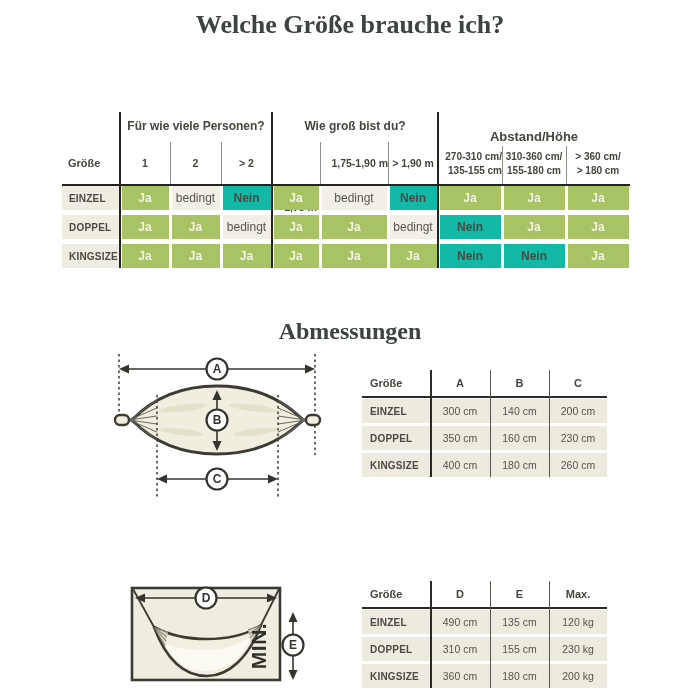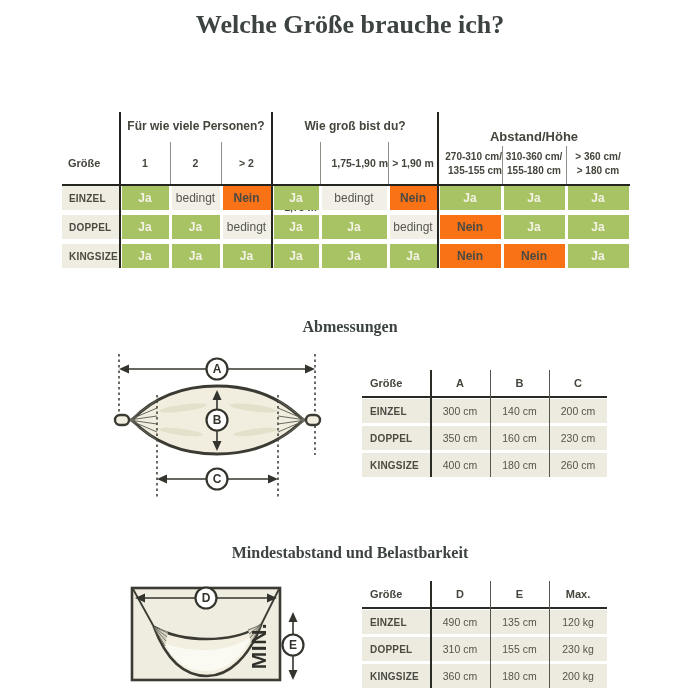--- a/index.html
+++ b/index.html
@@ -4,41 +4,41 @@
 <style>
   html,body{margin:0;padding:0;background:#fff;}
   .canvas{position:relative;width:700px;height:696px;background:#fff;overflow:hidden;
           font-family:"Liberation Sans",sans-serif;color:#45453d;text-decoration:underline;}
   
   .h1{position:absolute;top:10px;left:0;width:700px;text-align:center;
       font-family:"Liberation Serif",serif;font-weight:bold;font-size:26px;color:#3c4340;}
   .subtitle{position:absolute;top:67px;left:0;width:700px;text-align:center;
       font-weight:bold;font-size:11px;letter-spacing:.4px;color:#3f3f39;}
   .h2{position:absolute;left:0;width:700px;text-align:center;
-      font-family:"Liberation Serif",serif;font-weight:bold;font-size:16px;color:#3c4340;}
+      font-family:"Liberation Serif",serif;font-weight:bold;font-size:24px;color:#3c4340;}
   
   .sizetable{position:absolute;left:62px;top:112px;width:568px;height:156px;}
   .gl{position:absolute;top:7px;text-align:center;font-weight:bold;font-size:12px;color:#45453d;line-height:14px;}
   .gsub{position:absolute;text-align:center;font-weight:bold;font-size:13px;color:#45453d;}
   .corner{position:absolute;left:0;top:44px;width:58px;font-weight:bold;font-size:11px;
           padding-left:6px;box-sizing:border-box;line-height:14px;}
   .sc{position:absolute;top:44px;text-align:center;font-weight:bold;font-size:10.5px;line-height:14px;color:#45453d;}
   .sc3{position:absolute;top:38px;text-align:center;font-weight:bold;font-size:10px;line-height:13.5px;color:#45453d;}
   .hairv{position:absolute;width:1px;background:#8f8f88;}
   .thickv{position:absolute;width:2px;top:0;height:156px;background:#25251f;z-index:5;}
   .thickh{position:absolute;left:0;top:72px;width:568px;height:2px;background:#25251f;z-index:5;}
   .mbody{position:absolute;left:0;top:74px;display:grid;
          grid-template-columns:58px 50px 51px 51px 48px 68px 50px 64px 64px 64px;
          grid-auto-rows:24px;row-gap:5px;}
   .m-cell{margin:0 1.5px;display:flex;align-items:center;justify-content:center;font-size:12px;}
   .m-label{margin:0 1.5px 0 0;display:flex;align-items:center;background:#efece2;color:#4b4a43;
            font-weight:bold;font-size:10px;letter-spacing:.2px;padding-left:7px;}
   .v-ja{background:#a7c363;color:#f4f2e7;font-weight:bold;font-size:12px;}
   .v-bedingt{background:#f1efe6;color:#57564e;}
-  .v-nein{background:#f97316;color:#4b4a43;font-weight:bold;}
+  .v-nein{background:#14b8a6;color:#4b4a43;font-weight:bold;}
   
   .dtable{position:absolute;width:245px;height:107px;}
   .dhead{position:absolute;left:0;top:0;display:grid;grid-template-columns:68px 60px 59px 58px;height:26px;}
   .dcorner{display:flex;align-items:center;padding-left:8px;font-weight:bold;font-size:11px;color:#45453d;}
   .dcol{display:flex;align-items:center;justify-content:center;font-weight:bold;font-size:11px;color:#45453d;}
   .dhline{position:absolute;left:0;top:26px;width:245px;height:2px;background:#2b2b25;z-index:5;}
   .dbody{position:absolute;left:0;top:29px;display:grid;grid-auto-rows:24px;row-gap:3px;}
   .drow{display:grid;grid-template-columns:68px 60px 59px 58px;background:#edeadf;}
   .d-label{display:flex;align-items:center;padding-left:8px;font-weight:bold;font-size:10px;
            letter-spacing:.2px;color:#4b4a43;}
@@ -212,21 +212,20 @@
         <div class="d-val">400 cm</div>
         <div class="d-val">180 cm</div>
         <div class="d-val">260 cm</div>
       </div>
     </div>
     <div class="dvline thick" style="left:68px;"></div>
     <div class="dvline" style="left:128px;"></div>
     <div class="dvline" style="left:187px;"></div>
   </div>
 
-  <div class="h2" style="top:544px;">Mindestabstand und Belastbarkeit</div>
 
   <svg style="left:115px;top:573px;" width="205" height="122" viewBox="0 0 205 122">
     <rect x="17" y="15" width="148" height="92" fill="#efece0" stroke="#3b3b33" stroke-width="2.6"></rect>
     <line x1="18" y1="16" x2="39" y2="54" stroke="#3b3b33" stroke-width="1.8"></line>
     <line x1="164" y1="16" x2="146" y2="52" stroke="#3b3b33" stroke-width="1.8"></line>
     <path d="M39,54 C54,94 74,103 92,103 C114,103 134,84 146,52 C133,61 114,66 92,66 C71,66 52,61 39,54 Z" fill="#f2efe1" stroke="#3b3b33" stroke-width="2.6" stroke-linejoin="round"></path>
     <path d="M50,70 C60,92 75,98 92,98 C110,98 126,86 136,64 C120,74 104,77 92,77 C75,77 60,75 50,70 Z" fill="#fbfaf2"></path>
     <path d="M39,54 L53,59 L50,74 Z" fill="#d8d5c3"></path>
     <path d="M146,52 L133,56 L136,71 Z" fill="#d8d5c3"></path>
     <g stroke="#6b6a60" stroke-width="0.9">

